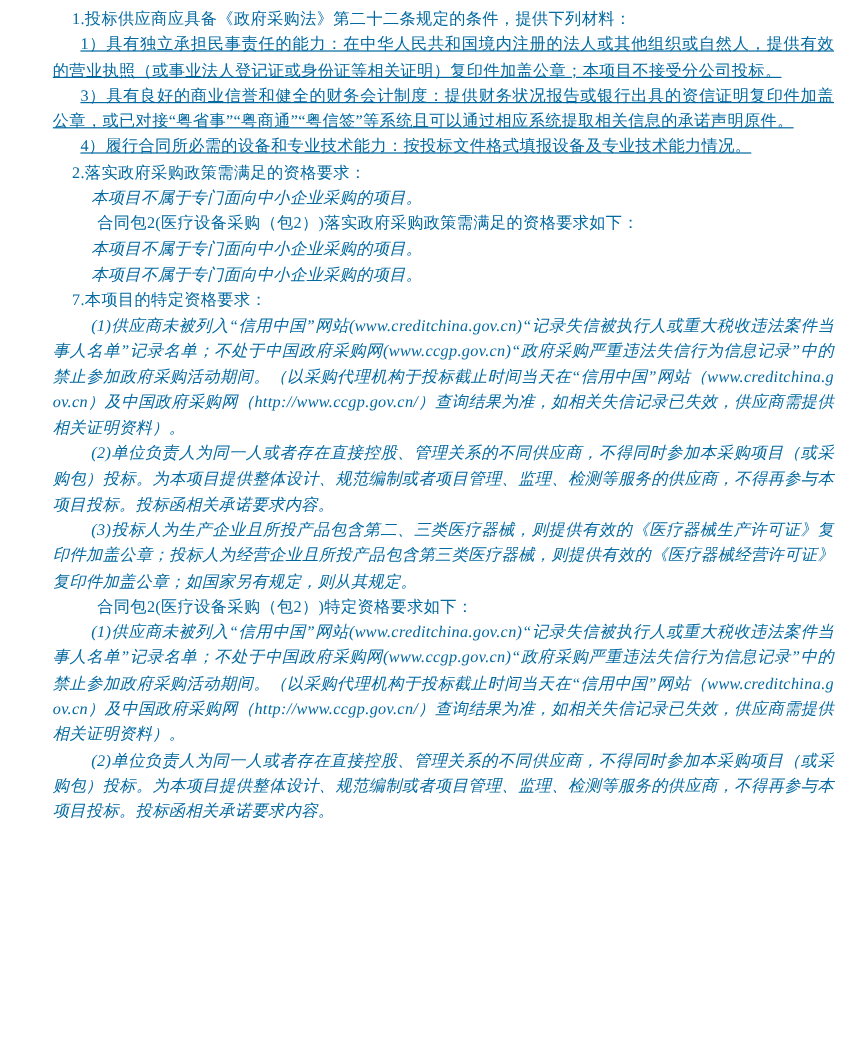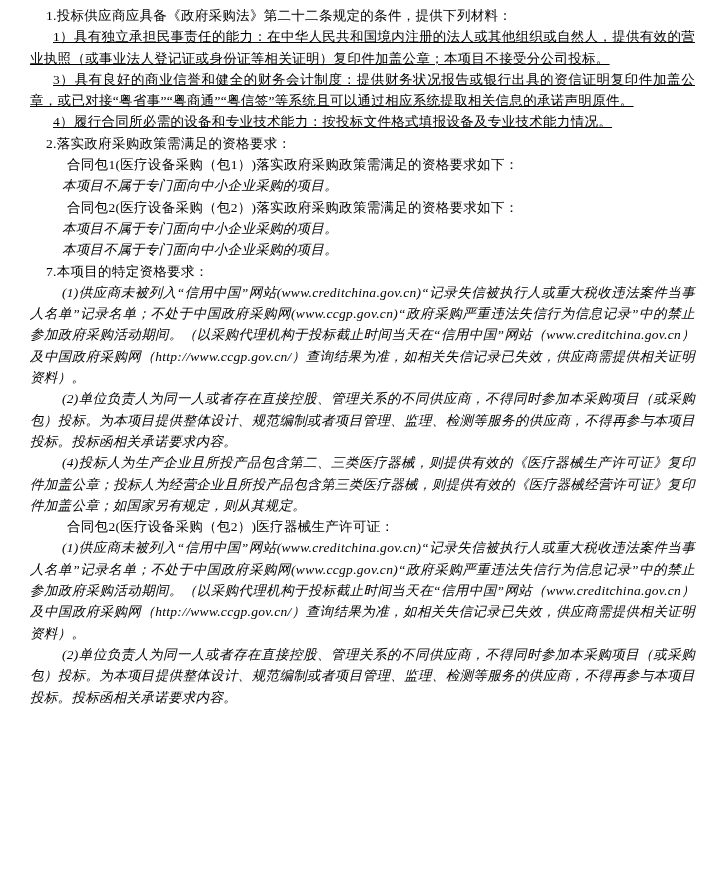--- a/index.html
+++ b/index.html
@@ -7,22 +7,22 @@
     width: 723px;
     height: 872px;
     background: #ffffff;
     overflow: hidden;
     font-family: "Liberation Serif", "DejaVu Serif", serif;
   }
   .doc {
     box-sizing: border-box;
     width: 723px;
     height: 754px;
-    padding: 5px 28px 0 30px;
-    color: #000000;
+    padding: 5px 28px 0 44px;
+    color: #0369a1;
     font-size: 13.5px;
     line-height: 21.3px;
     text-align: justify;
     text-justify: inter-ideograph;
     letter-spacing: 0.3px;
   }
   .doc p { margin: 0; padding: 0; word-break: break-all; }
   .ind-h   { text-indent: 16px; }  
   .ind-sub { text-indent: 23px; text-decoration: underline; }  
   .ind-p   { text-indent: 32px; font-style: italic; }  
@@ -30,26 +30,25 @@
 </style>
 </head>
 <body>
 
 <div class="doc">
   <p class="ind-h">1.投标供应商应具备《政府采购法》第二十二条规定的条件，提供下列材料：</p>
   <p class="ind-sub">1）具有独立承担民事责任的能力：在中华人民共和国境内注册的法人或其他组织或自然人，提供有效的营业执照（或事业法人登记证或身份证等相关证明）复印件加盖公章；本项目不接受分公司投标。</p>
   <p class="ind-sub">3）具有良好的商业信誉和健全的财务会计制度：提供财务状况报告或银行出具的资信证明复印件加盖公章，或已对接“粤省事”“粤商通”“粤信签”等系统且可以通过相应系统提取相关信息的承诺声明原件。</p>
   <p class="ind-sub">4）履行合同所必需的设备和专业技术能力：按投标文件格式填报设备及专业技术能力情况。</p>
   <p class="ind-h">2.落实政府采购政策需满足的资格要求：</p>
-  <p class="ind-c">合同包1(医疗设备采购（包1）)落实政府采购政策需满足的资格要求如下：</p>
   <p class="ind-p">本项目不属于专门面向中小企业采购的项目。</p>
   <p class="ind-c">合同包2(医疗设备采购（包2）)落实政府采购政策需满足的资格要求如下：</p>
   <p class="ind-p">本项目不属于专门面向中小企业采购的项目。</p>
   <p class="ind-p">本项目不属于专门面向中小企业采购的项目。</p>
   <p class="ind-h">7.本项目的特定资格要求：</p>
   <p class="ind-p">(1)供应商未被列入“信用中国”网站(www.creditchina.gov.cn)“记录失信被执行人或重大税收违法案件当事人名单”记录名单；不处于中国政府采购网(www.ccgp.gov.cn)“政府采购严重违法失信行为信息记录”中的禁止参加政府采购活动期间。（以采购代理机构于投标截止时间当天在“信用中国”网站（www.creditchina.gov.cn）及中国政府采购网（http://www.ccgp.gov.cn/）查询结果为准，如相关失信记录已失效，供应商需提供相关证明资料）。</p>
   <p class="ind-p">(2)单位负责人为同一人或者存在直接控股、管理关系的不同供应商，不得同时参加本采购项目（或采购包）投标。为本项目提供整体设计、规范编制或者项目管理、监理、检测等服务的供应商，不得再参与本项目投标。投标函相关承诺要求内容。</p>
-  <p class="ind-p">(4)投标人为生产企业且所投产品包含第二、三类医疗器械，则提供有效的《医疗器械生产许可证》复印件加盖公章；投标人为经营企业且所投产品包含第三类医疗器械，则提供有效的《医疗器械经营许可证》复印件加盖公章；如国家另有规定，则从其规定。</p>
-  <p class="ind-c">合同包2(医疗设备采购（包2）)医疗器械生产许可证：</p>
+  <p class="ind-p">(3)投标人为生产企业且所投产品包含第二、三类医疗器械，则提供有效的《医疗器械生产许可证》复印件加盖公章；投标人为经营企业且所投产品包含第三类医疗器械，则提供有效的《医疗器械经营许可证》复印件加盖公章；如国家另有规定，则从其规定。</p>
+  <p class="ind-c">合同包2(医疗设备采购（包2）)特定资格要求如下：</p>
   <p class="ind-p">(1)供应商未被列入“信用中国”网站(www.creditchina.gov.cn)“记录失信被执行人或重大税收违法案件当事人名单”记录名单；不处于中国政府采购网(www.ccgp.gov.cn)“政府采购严重违法失信行为信息记录”中的禁止参加政府采购活动期间。（以采购代理机构于投标截止时间当天在“信用中国”网站（www.creditchina.gov.cn）及中国政府采购网（http://www.ccgp.gov.cn/）查询结果为准，如相关失信记录已失效，供应商需提供相关证明资料）。</p>
   <p class="ind-p">(2)单位负责人为同一人或者存在直接控股、管理关系的不同供应商，不得同时参加本采购项目（或采购包）投标。为本项目提供整体设计、规范编制或者项目管理、监理、检测等服务的供应商，不得再参与本项目投标。投标函相关承诺要求内容。</p>
 
 </div>
 
 </body></html>

